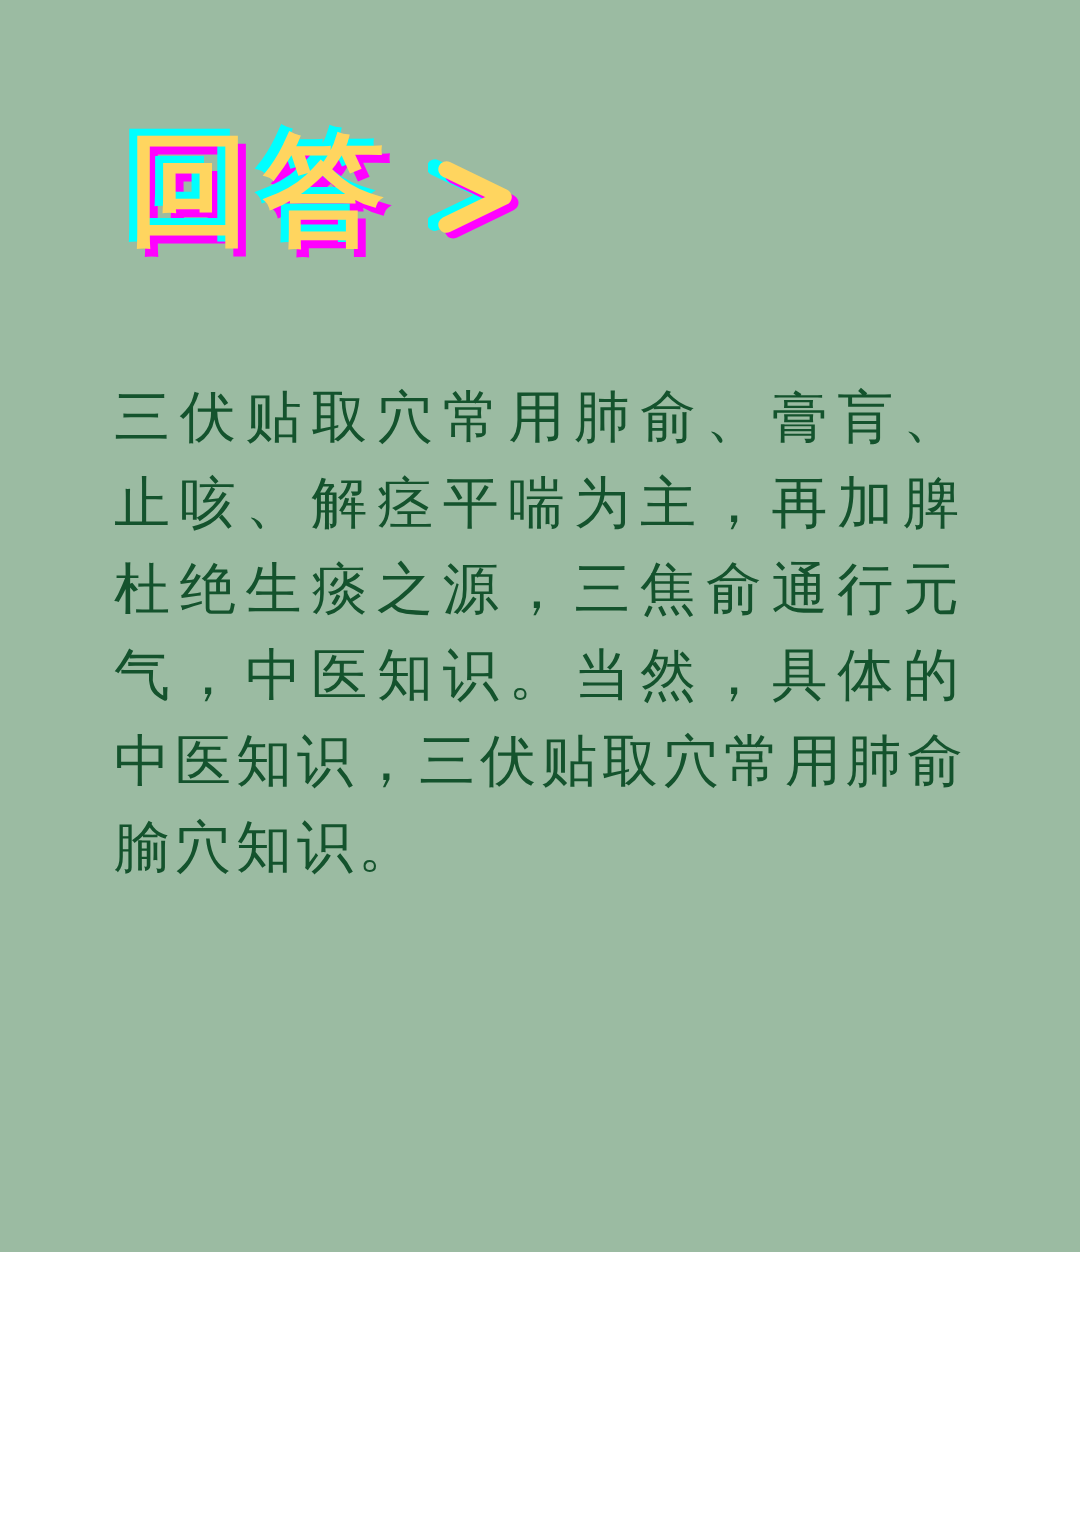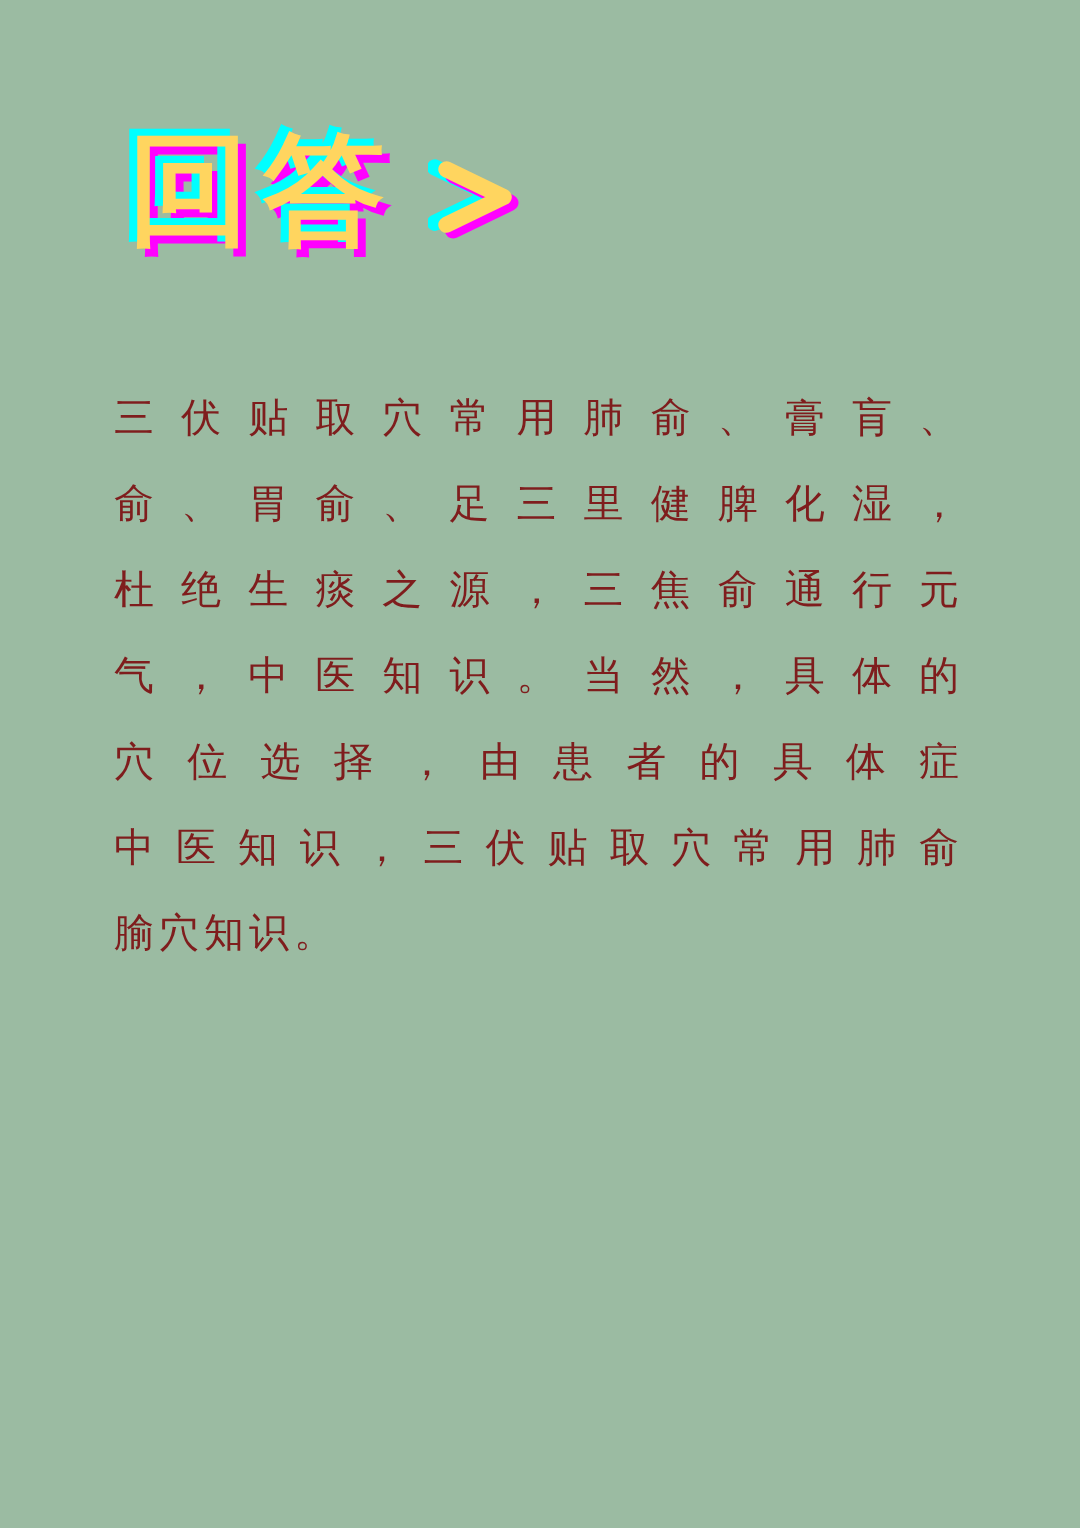--- a/index.html
+++ b/index.html
@@ -1,20 +1,20 @@
 <!DOCTYPE html>
 <html><head>
 <meta charset="utf-8">
 <style>
   html, body { margin: 0; padding: 0; }
 
   .canvas {
     position: relative;
     width: 1080px;
-    height: 1528px;
+    height: 1252px;
     background: #9BBBA2;
     overflow: hidden;
     font-family: "Liberation Sans", sans-serif;
   }
 
   
   .header {
     position: absolute;
     left: 128px;
     top: 126px;
@@ -46,22 +46,22 @@
     stroke-linecap: round;
     stroke-linejoin: round;
   }
 
   
   .bodytext {
     position: absolute;
     left: 114px;
     top: 374px;
     width: 850px;
-    color: #7f1d1d;
-    font-size: 40px;
+    color: #14532d;
+    font-size: 56px;
     font-weight: 400;
     letter-spacing: 5px;
   }
   .bodytext .line {
     height: 86px;
     line-height: 86px;
     white-space: nowrap;
     text-align: justify;
     text-align-last: justify;
   }
@@ -80,21 +80,20 @@
     <h1 class="glitch-title">回答</h1>
     <svg class="chevron" viewBox="0 0 100 88" aria-hidden="true">
       <polyline points="7 12 67 41 7 70" stroke="#00FFFF"></polyline>
       <polyline points="26 20 86 49 26 78" stroke="#FF00FF"></polyline>
       <polyline points="19 14 79 43 19 72" stroke="#FFD55F"></polyline>
     </svg>
   </div>
 
   <div class="bodytext">
     <div class="line">三伏贴取穴常用肺俞、膏肓、</div>
-    <div class="line">俞、胃俞、足三里健脾化湿，</div>
+    <div class="line">止咳、解痉平喘为主，再加脾</div>
     <div class="line">杜绝生痰之源，三焦俞通行元</div>
     <div class="line">气，中医知识。当然，具体的</div>
-    <div class="line">穴位选择，由患者的具体症</div>
     <div class="line">中医知识，三伏贴取穴常用肺俞</div>
     <div class="line">腧穴知识。</div>
   </div>
 
 </div>
 
 </body></html>

